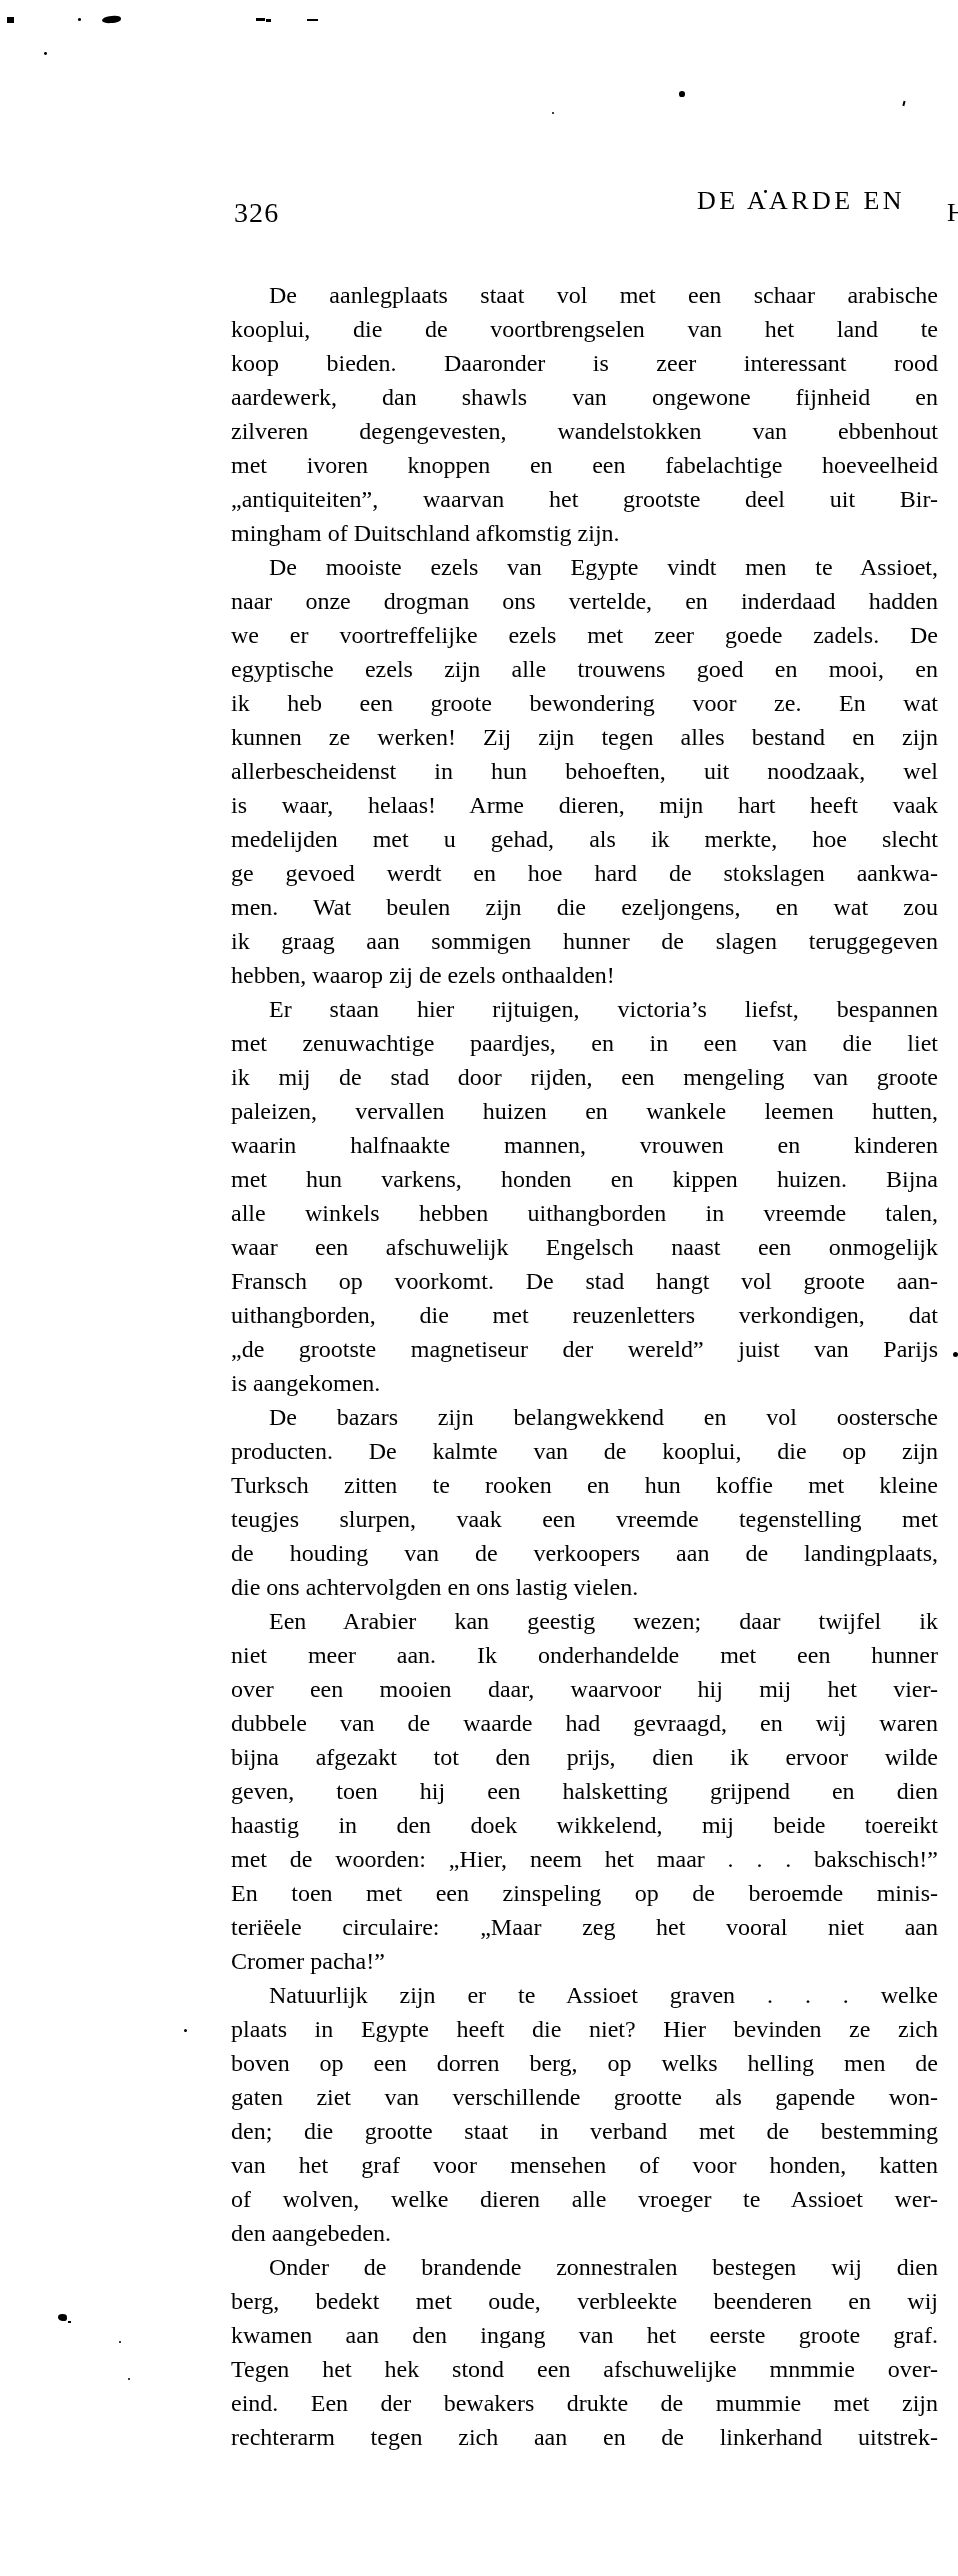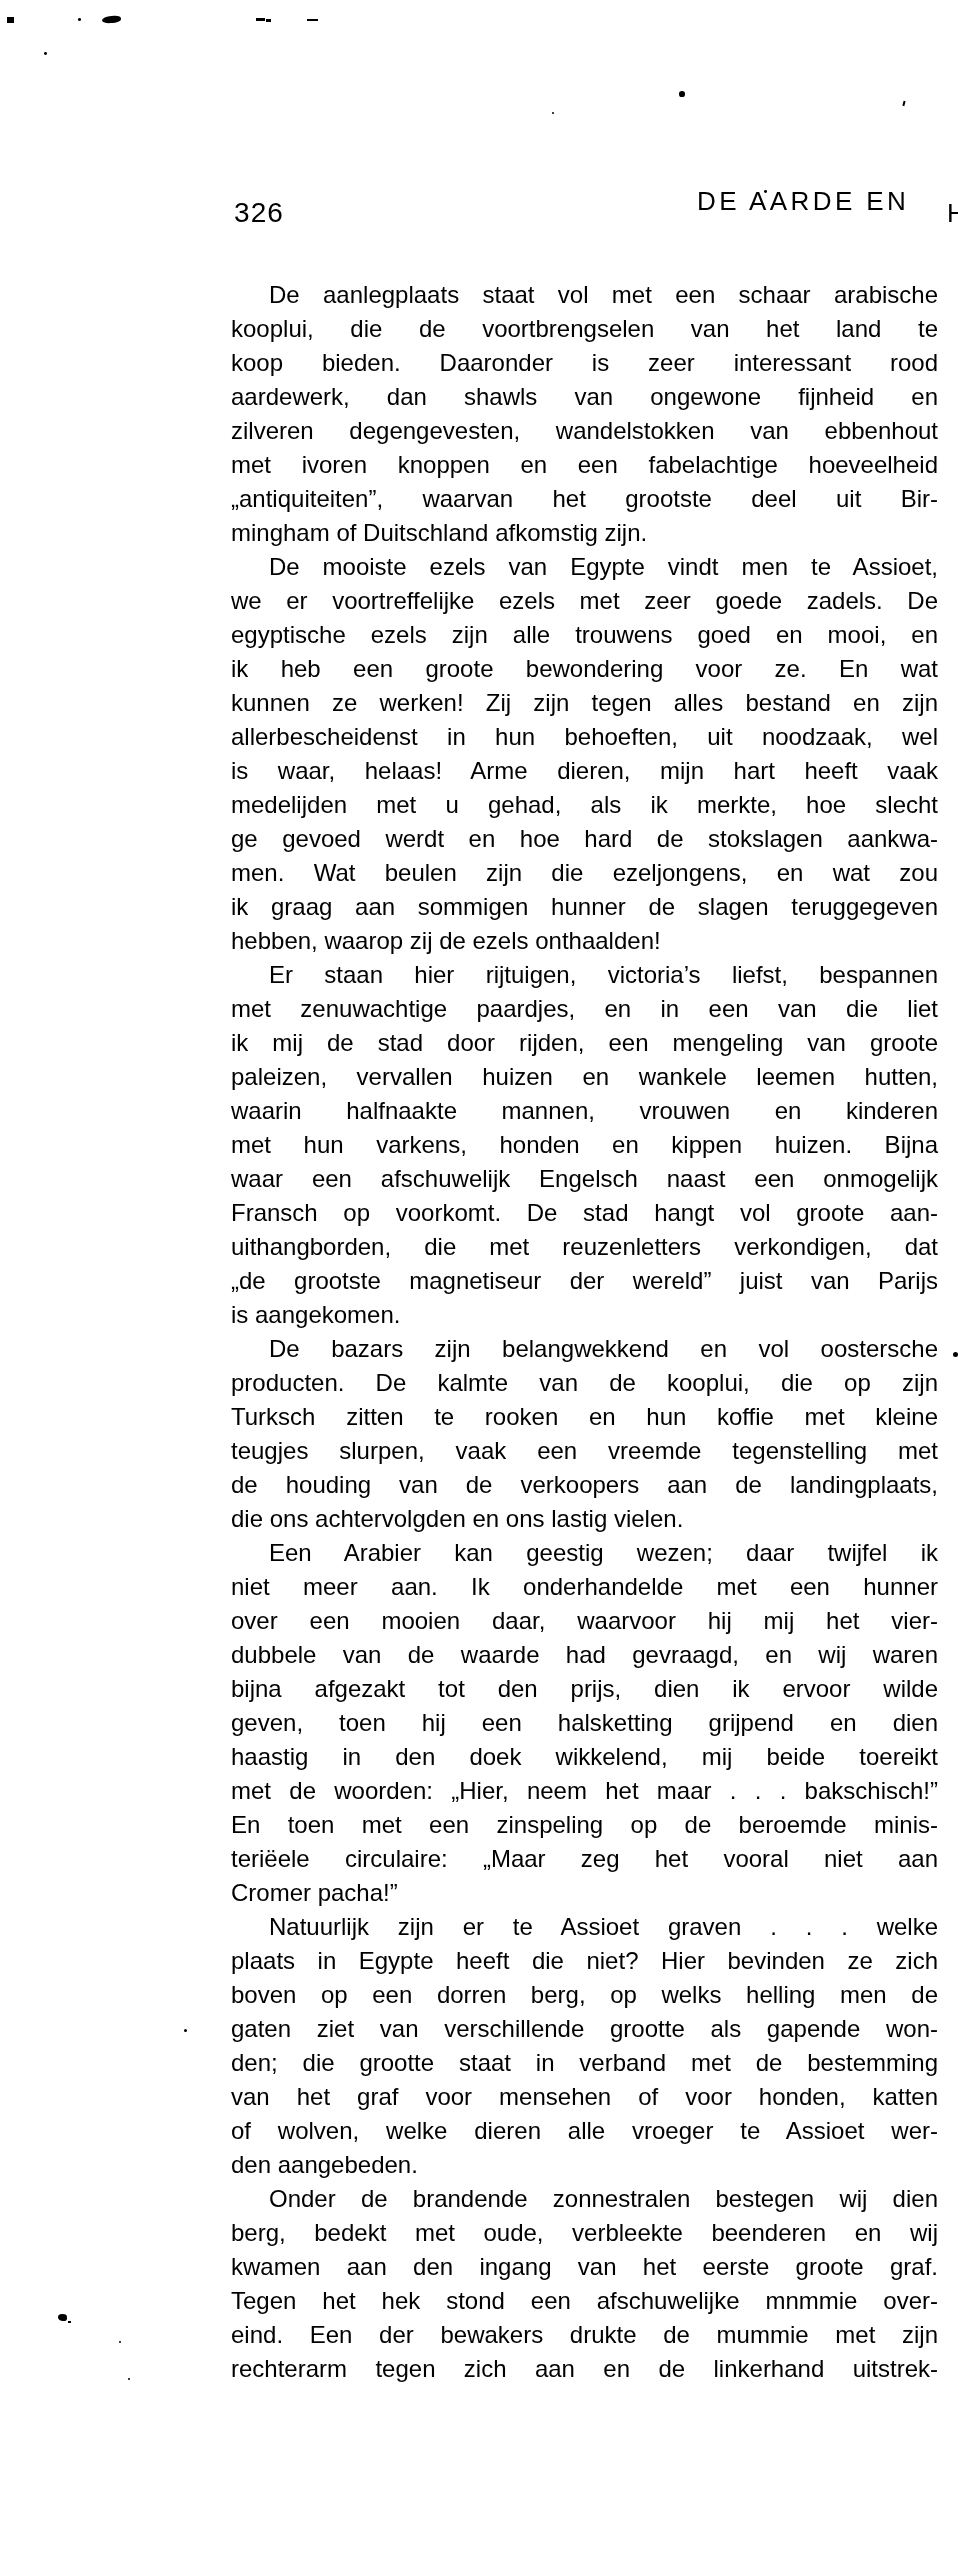--- a/index.html
+++ b/index.html
@@ -9,21 +9,21 @@
     width: 958px;
     height: 2576px;
     overflow: hidden;
   }
   .page {
     position: relative;
     width: 958px;
     height: 2576px;
     background: #ffffff;
     color: #000000;
-    font-family: Liberation Sans, sans-serif;
+    font-family: Liberation Serif, serif;
     overflow: hidden;
   }
   .page-number {
     position: absolute;
     left: 234px;
     top: 199px;
     font-size: 28px;
     line-height: 28px;
     letter-spacing: 1.1px;
   }
@@ -103,37 +103,39 @@
   <main class="text-block">
       <div class="line indent">De aanlegplaats staat vol met een schaar arabische</div>
       <div class="line">kooplui, die de voortbrengselen van het land te</div>
       <div class="line">koop bieden.  Daaronder is zeer interessant rood</div>
       <div class="line">aardewerk, dan shawls van ongewone fijnheid en</div>
       <div class="line">zilveren degengevesten, wandelstokken van ebbenhout</div>
       <div class="line">met ivoren knoppen en een fabelachtige hoeveelheid</div>
       <div class="line">„antiquiteiten”, waarvan het grootste deel uit Bir-</div>
       <div class="line paraend">mingham of Duitschland afkomstig zijn.</div>
       <div class="line indent">De mooiste ezels van Egypte vindt men te Assioet,</div>
+      <div class="line">naar onze drogman ons vertelde, en inderdaad hadden</div>
       <div class="line">we er voortreffelijke ezels met zeer goede zadels. De</div>
       <div class="line">egyptische ezels zijn alle trouwens goed en mooi, en</div>
       <div class="line">ik heb een groote bewondering voor ze.  En wat</div>
       <div class="line">kunnen ze werken! Zij zijn tegen alles bestand en zijn</div>
       <div class="line">allerbescheidenst in hun behoeften, uit noodzaak, wel</div>
       <div class="line">is waar, helaas! Arme dieren, mijn hart heeft vaak</div>
       <div class="line">medelijden met u gehad, als ik merkte, hoe slecht</div>
       <div class="line">ge gevoed werdt en hoe hard de stokslagen aankwa-</div>
       <div class="line">men.  Wat beulen zijn die ezeljongens, en wat zou</div>
       <div class="line">ik graag aan sommigen hunner de slagen teruggegeven</div>
       <div class="line paraend">hebben, waarop zij de ezels onthaalden!</div>
       <div class="line indent">Er staan hier rijtuigen, victoria’s liefst, bespannen</div>
       <div class="line">met zenuwachtige paardjes, en in een van die liet</div>
       <div class="line">ik mij de stad door rijden, een mengeling van groote</div>
       <div class="line">paleizen, vervallen huizen en wankele leemen hutten,</div>
       <div class="line">waarin halfnaakte mannen, vrouwen en kinderen</div>
       <div class="line">met hun varkens, honden en kippen huizen.  Bijna</div>
+      <div class="line">alle winkels hebben uithangborden in vreemde talen,</div>
       <div class="line">waar een afschuwelijk Engelsch naast een onmogelijk</div>
       <div class="line">Fransch op voorkomt. De stad hangt vol groote aan-</div>
       <div class="line">uithangborden, die met reuzenletters verkondigen, dat</div>
       <div class="line">„de grootste magnetiseur der wereld” juist van Parijs</div>
       <div class="line paraend">is aangekomen.</div>
       <div class="line indent">De bazars zijn belangwekkend en vol oostersche</div>
       <div class="line">producten.  De kalmte van de kooplui, die op zijn</div>
       <div class="line">Turksch zitten te rooken en hun koffie met kleine</div>
       <div class="line">teugjes slurpen, vaak een vreemde tegenstelling met</div>
       <div class="line">de houding van de verkoopers aan de landingplaats,</div>

